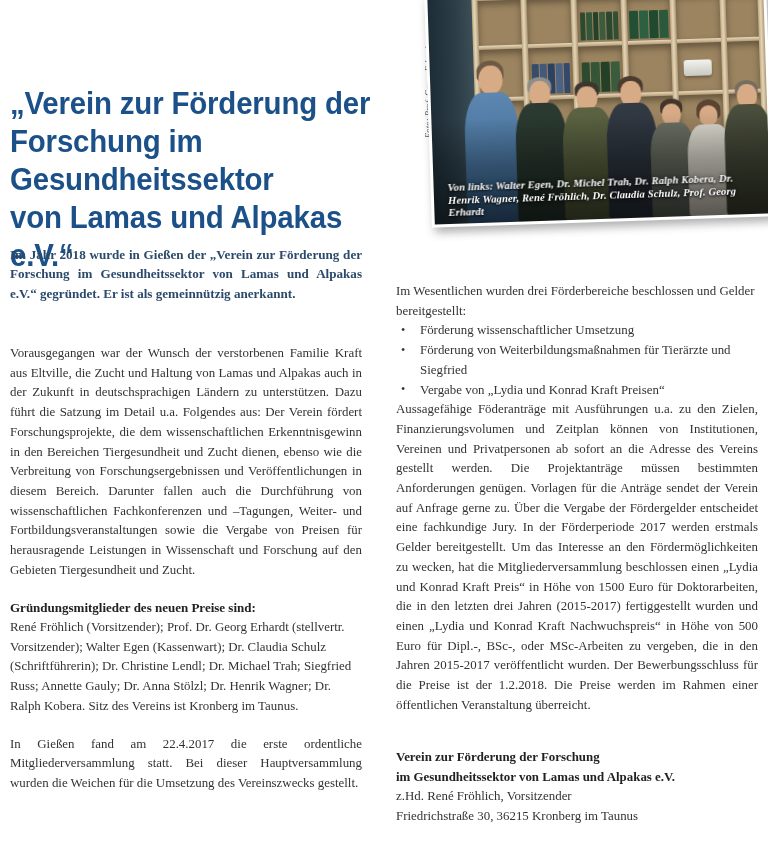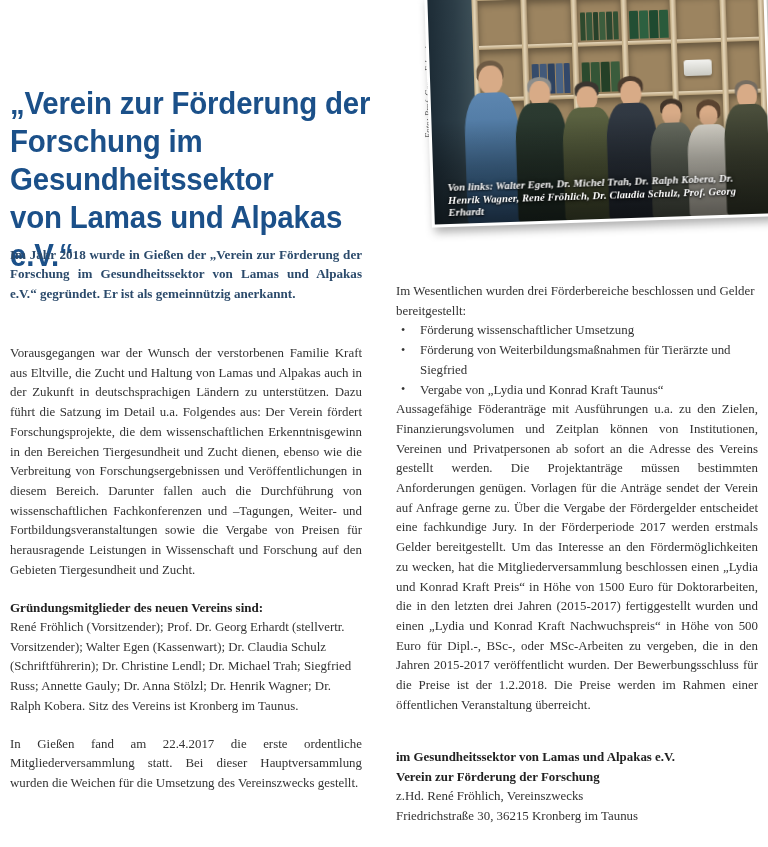--- a/index.html
+++ b/index.html
@@ -417,41 +417,41 @@
 Forschung im Gesundheitssektor
 von Lamas und Alpakas e.V.“</h1>
 
   <p class="lead">Im Jahr 2018 wurde in Gießen der „Verein zur Förderung der Forschung im Gesundheitssektor von Lamas und Alpakas e.V.“ gegründet. Er ist als gemeinnützig anerkannt.</p>
 
   <div class="left-flow">
     <p class="body-p">Vorausgegangen war der Wunsch der verstorbenen Familie Kraft aus Eltville, die Zucht und Haltung von Lamas und Alpakas auch in der Zukunft in deutschsprachigen Ländern zu unterstützen. Dazu führt die Satzung im Detail u.a. Folgendes aus: Der Verein fördert Forschungsprojekte, die dem wissenschaftlichen Erkenntnisgewinn in den Bereichen Tiergesundheit und Zucht dienen, ebenso wie die Verbreitung von Forschungsergebnissen und Veröffentlichungen in diesem Bereich. Darunter fallen auch die Durchführung von wissenschaftlichen Fachkonferenzen und –Tagungen, Weiter- und Fortbildungsveranstaltungen sowie die Vergabe von Preisen für herausragende Leistungen in Wissenschaft und Forschung auf den Gebieten Tiergesundheit und Zucht.</p>
 
     <div class="gap"></div>
 
-    <h2 class="subhead">Gründungsmitglieder des neuen Vereins sind:</h2>
+    <h2 class="subhead">Gründungsmitglieder des neuen Preise sind:</h2>
 
     <p class="body-p flat">René Fröhlich (Vorsitzender); Prof. Dr. Georg Erhardt (stellvertr. Vorsitzender); Walter Egen (Kassenwart); Dr. Claudia Schulz (Schriftführerin); Dr. Christine Lendl; Dr. Michael Trah; Siegfried Russ; Annette Gauly; Dr. Anna Stölzl; Dr. Henrik Wagner; Dr. Ralph Kobera. Sitz des Vereins ist Kronberg im Taunus.</p>
 
     <div class="gap"></div>
 
     <p class="body-p">In Gießen fand am 22.4.2017 die erste ordentliche Mitgliederversammlung statt. Bei dieser Hauptversammlung wurden die Weichen für die Umsetzung des Vereinszwecks gestellt.</p>
   </div>
 
   <div class="right-flow">
     <p class="body-p flat">Im Wesentlichen wurden drei Förderbereiche beschlossen und Gelder bereitgestellt:</p>
 
     <ul class="bullets">
       <li>Förderung wissenschaftlicher Umsetzung</li>
       <li>Förderung von Weiterbildungsmaßnahmen für Tierärzte und Siegfried</li>
-      <li>Vergabe von „Lydia und Konrad Kraft Taunus“</li>
+      <li>Vergabe von „Lydia und Konrad Kraft Preisen“</li>
     </ul>
 
     <p class="body-p">Aussagefähige Föderanträge mit Ausführungen u.a. zu den Zielen, Finanzierungsvolumen und Zeitplan können von Institutionen, Vereinen und Privatpersonen ab sofort an die Adresse des Vereins gestellt werden. Die Projektanträge müssen bestimmten Anforderungen genügen. Vorlagen für die Anträge sendet der Verein auf Anfrage gerne zu. Über die Vergabe der Fördergelder entscheidet eine fachkundige Jury. In der Förderperiode 2017 werden erstmals Gelder bereitgestellt. Um das Interesse an den Fördermöglichkeiten zu wecken, hat die Mitgliederversammlung beschlossen einen „Lydia und Konrad Kraft Preis“ in Höhe von 1500 Euro für Doktorarbeiten, die in den letzten drei Jahren (2015-2017) fertiggestellt wurden und einen „Lydia und Konrad Kraft Nachwuchspreis“ in Höhe von 500 Euro für Dipl.-, BSc-, oder MSc-Arbeiten zu vergeben, die in den Jahren 2015-2017 veröffentlicht wurden. Der Bewerbungsschluss für die Preise ist der 1.2.2018. Die Preise werden im Rahmen einer öffentlichen Veranstaltung überreicht.</p>
   </div>
 
   <div class="contact">
+    <div class="strong">Verein zur Förderung der Forschung</div>
     <div class="strong">im Gesundheitssektor von Lamas und Alpakas e.V.</div>
-    <div class="strong">Verein zur Förderung der Forschung</div>
-    <div>z.Hd. René Fröhlich, Vereinszwecks</div>
+    <div>z.Hd. René Fröhlich, Vorsitzender</div>
     <div>Friedrichstraße 30, 36215 Kronberg im Taunus</div>
   </div>
 
 </div>
 
 </body></html>

